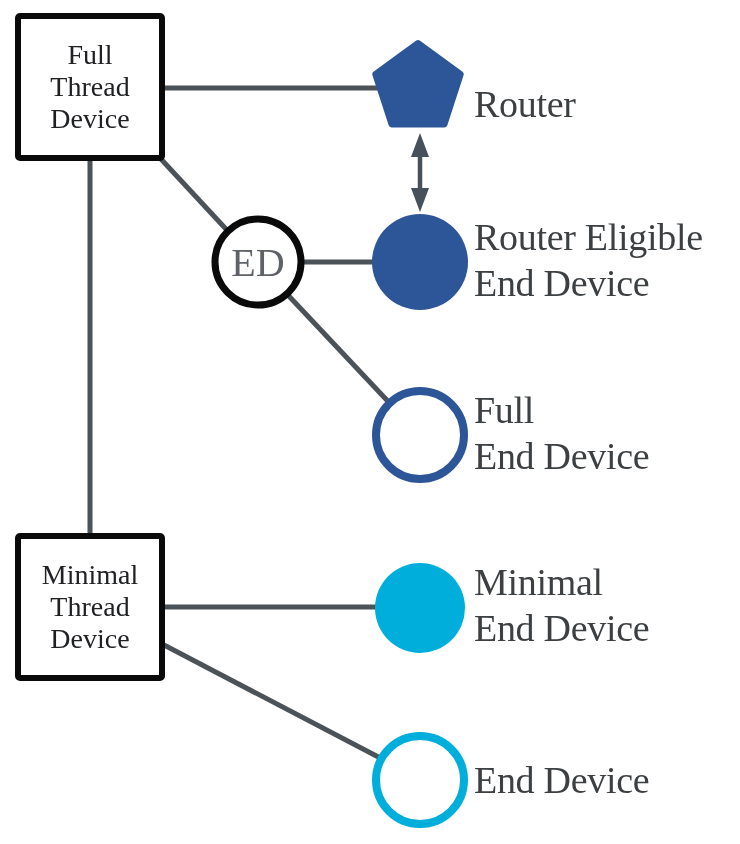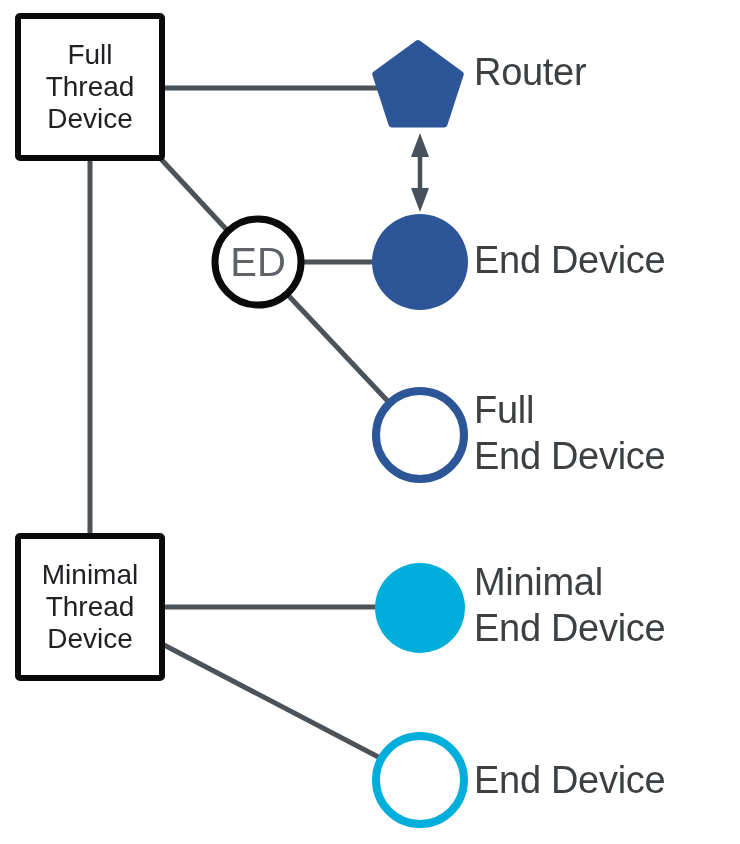--- a/index.html
+++ b/index.html
@@ -1,21 +1,21 @@
 <!DOCTYPE html>
 <html><head>
 <meta charset="utf-8">
 <style>
   html, body { margin: 0; padding: 0; background: #ffffff; }
   #stage {
     position: relative;
     width: 740px;
     height: 844px;
     background: #ffffff;
-    font-family: Liberation Sans, sans-serif;
+    font-family: Liberation Serif, serif;
     overflow: hidden;
   }
   #diagram-svg { position: absolute; inset: 0; }
 
   .conn { stroke: #4B5258; stroke-width: 5; fill: none; }
   .arrow-shaft { stroke: #47515B; stroke-width: 4.5; fill: none; }
   .arrow-head { fill: #47515B; stroke: none; }
   .pentagon { stroke: #2D5699; stroke-width: 6; stroke-linejoin: round; }
   .ring-blue { fill: #ffffff; stroke: #2D5699; stroke-width: 8; }
   .ring-cyan { fill: #ffffff; stroke: #00AEDB; stroke-width: 8; }
@@ -104,25 +104,26 @@
   </div>
 
   <div class="device-box" style="top:533px;">
     <span>Minimal</span>
     <span>Thread</span>
     <span>Device</span>
   </div>
 
   <div class="ed-text">ED</div>
 
-  <div class="node-label" style="top:72px;">
+  <div class="node-label" style="top:104px;">
     <span>Router</span>
   </div>
 
   <div class="node-label" style="top:260px;">
+    <span>Router Eligible</span>
     <span>End Device</span>
   </div>
 
   <div class="node-label" style="top:433px;">
     <span>Full</span>
     <span>End Device</span>
   </div>
 
   <div class="node-label" style="top:605px;">
     <span>Minimal</span>

